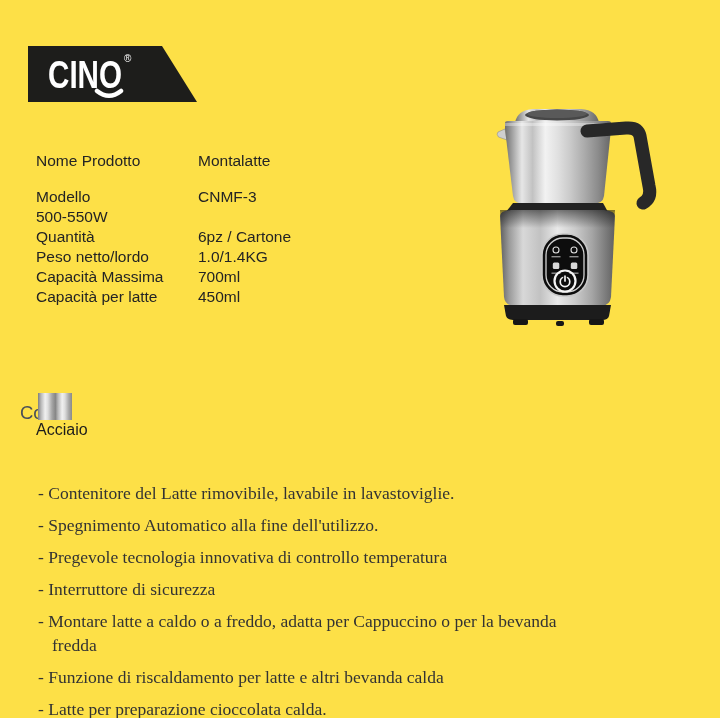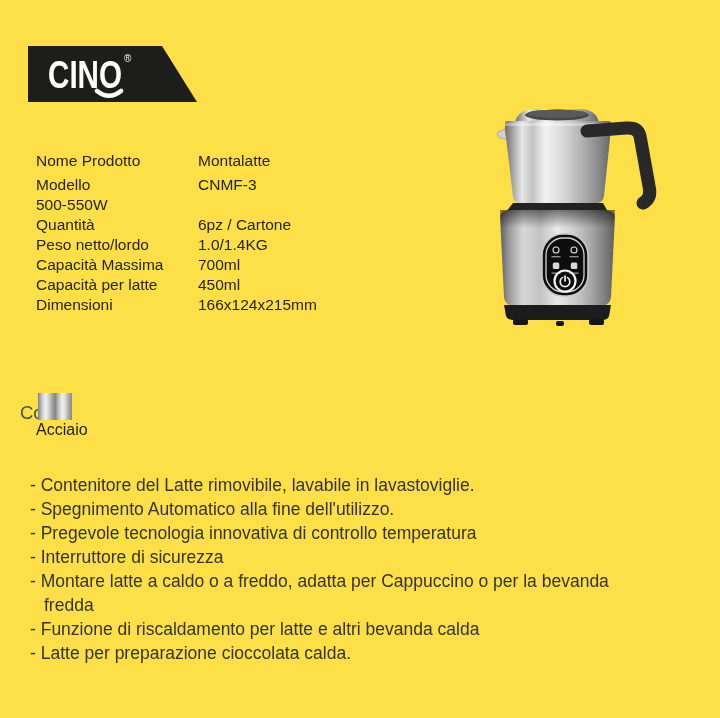--- a/index.html
+++ b/index.html
@@ -9,34 +9,34 @@
 
   
   .logo{left:28px;top:46px;width:170px;height:56px;}
 
   
   .hero{left:480px;top:100px;width:230px;height:230px;}
 
   
   .specs{left:36px;top:151px;width:340px;color:#242424;font-size:15.5px;}
   .spec-row{display:flex;height:20px;line-height:20px;}
-  .spec-row:first-child{margin-bottom:4px;align-items:center;}
+  .spec-row:first-child{margin-bottom:16px;align-items:center;}
   .spec-label{width:162px;flex:0 0 162px;}
   .spec-value{flex:1;}
 
   
   .colors-title{left:20px;top:360px;font-size:18.5px;color:#4a4f58;margin-top:42px;}
   .swatch{left:38px;top:393px;width:34px;height:27px;display:flex;}
   .swatch .bar{flex:1;
     background:linear-gradient(90deg,#7e7e7e 0%,#b9b9b9 18%,#f0f0f0 42%,#dedede 58%,#a6a6a6 82%,#8a8a8a 100%);}
   .swatch-label{left:36px;top:421px;font-family:Liberation Sans, sans-serif;font-size:16px;color:#1c1c1c;}
 
   
   .features{left:30px;top:473px;width:582px;font-size:17.5px;line-height:24px;color:#333333;}
-  .features p{margin:0;padding-left:14px;text-indent:-14px;}
+  .features p{margin:8px;padding-left:14px;text-indent:-14px;font-family:Liberation Serif, serif;}
 </style>
 </head>
 <body>
 
 <div class="page">
 
   <svg class="abs logo" viewBox="0 0 170 56">
     <polygon points="0,0 134,0 169,56 0,56" fill="#1d1d1b"></polygon>
     <text x="20" y="42" textLength="74" lengthAdjust="spacingAndGlyphs" font-family="Liberation Sans, sans-serif" font-weight="bold" font-size="38" fill="#ffffff">CINO</text>
     <path d="M69,45 Q81,54.5 93,45" stroke="#ffffff" stroke-width="4.5" fill="none" stroke-linecap="round"></path>
@@ -141,24 +141,20 @@
       <span class="spec-value">1.0/1.4KG</span>
     </div>
     <div class="spec-row">
       <span class="spec-label">Capacità Massima</span>
       <span class="spec-value">700ml</span>
     </div>
     <div class="spec-row">
       <span class="spec-label">Capacità per latte</span>
       <span class="spec-value">450ml</span>
     </div>
-    <div class="spec-row">
-      <span class="spec-label">Dimensioni</span>
-      <span class="spec-value">166x124x215mm</span>
-    </div>
   </div>
 
   <div class="abs colors-title">Colori</div>
   <div class="abs swatch">
     <div class="bar"></div>
     <div class="bar"></div>
   </div>
   <div class="abs swatch-label">Acciaio</div>
 
   <div class="abs features">

